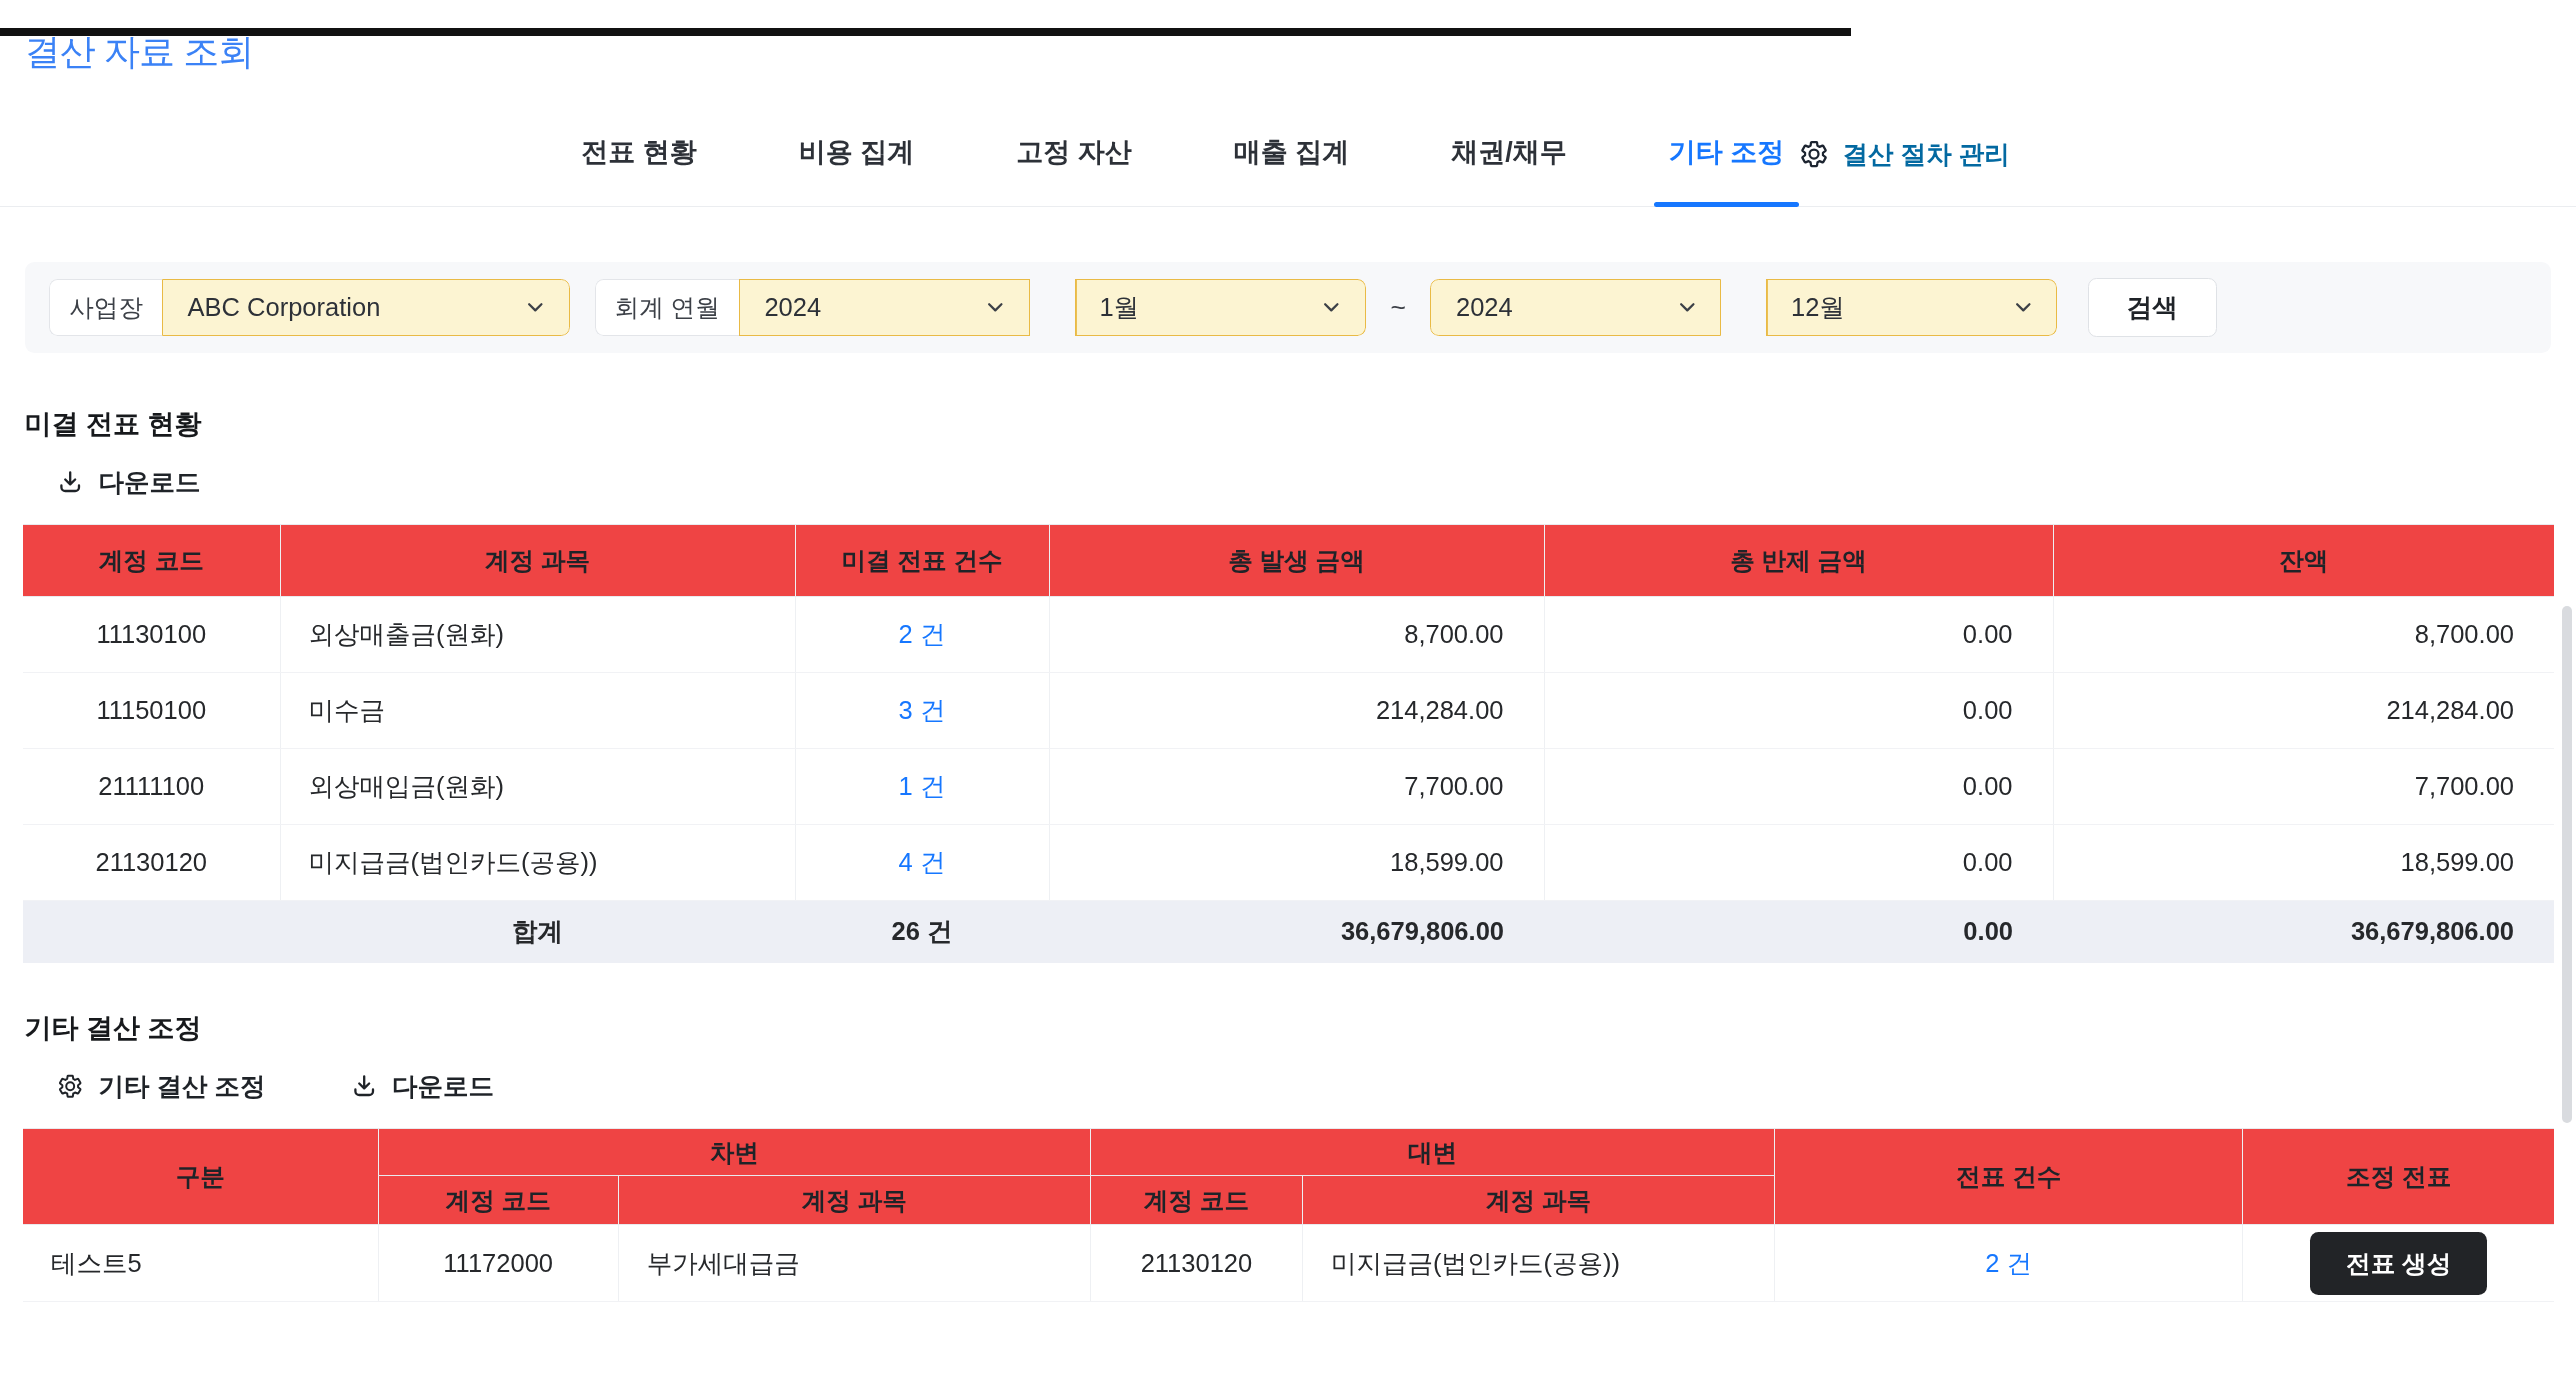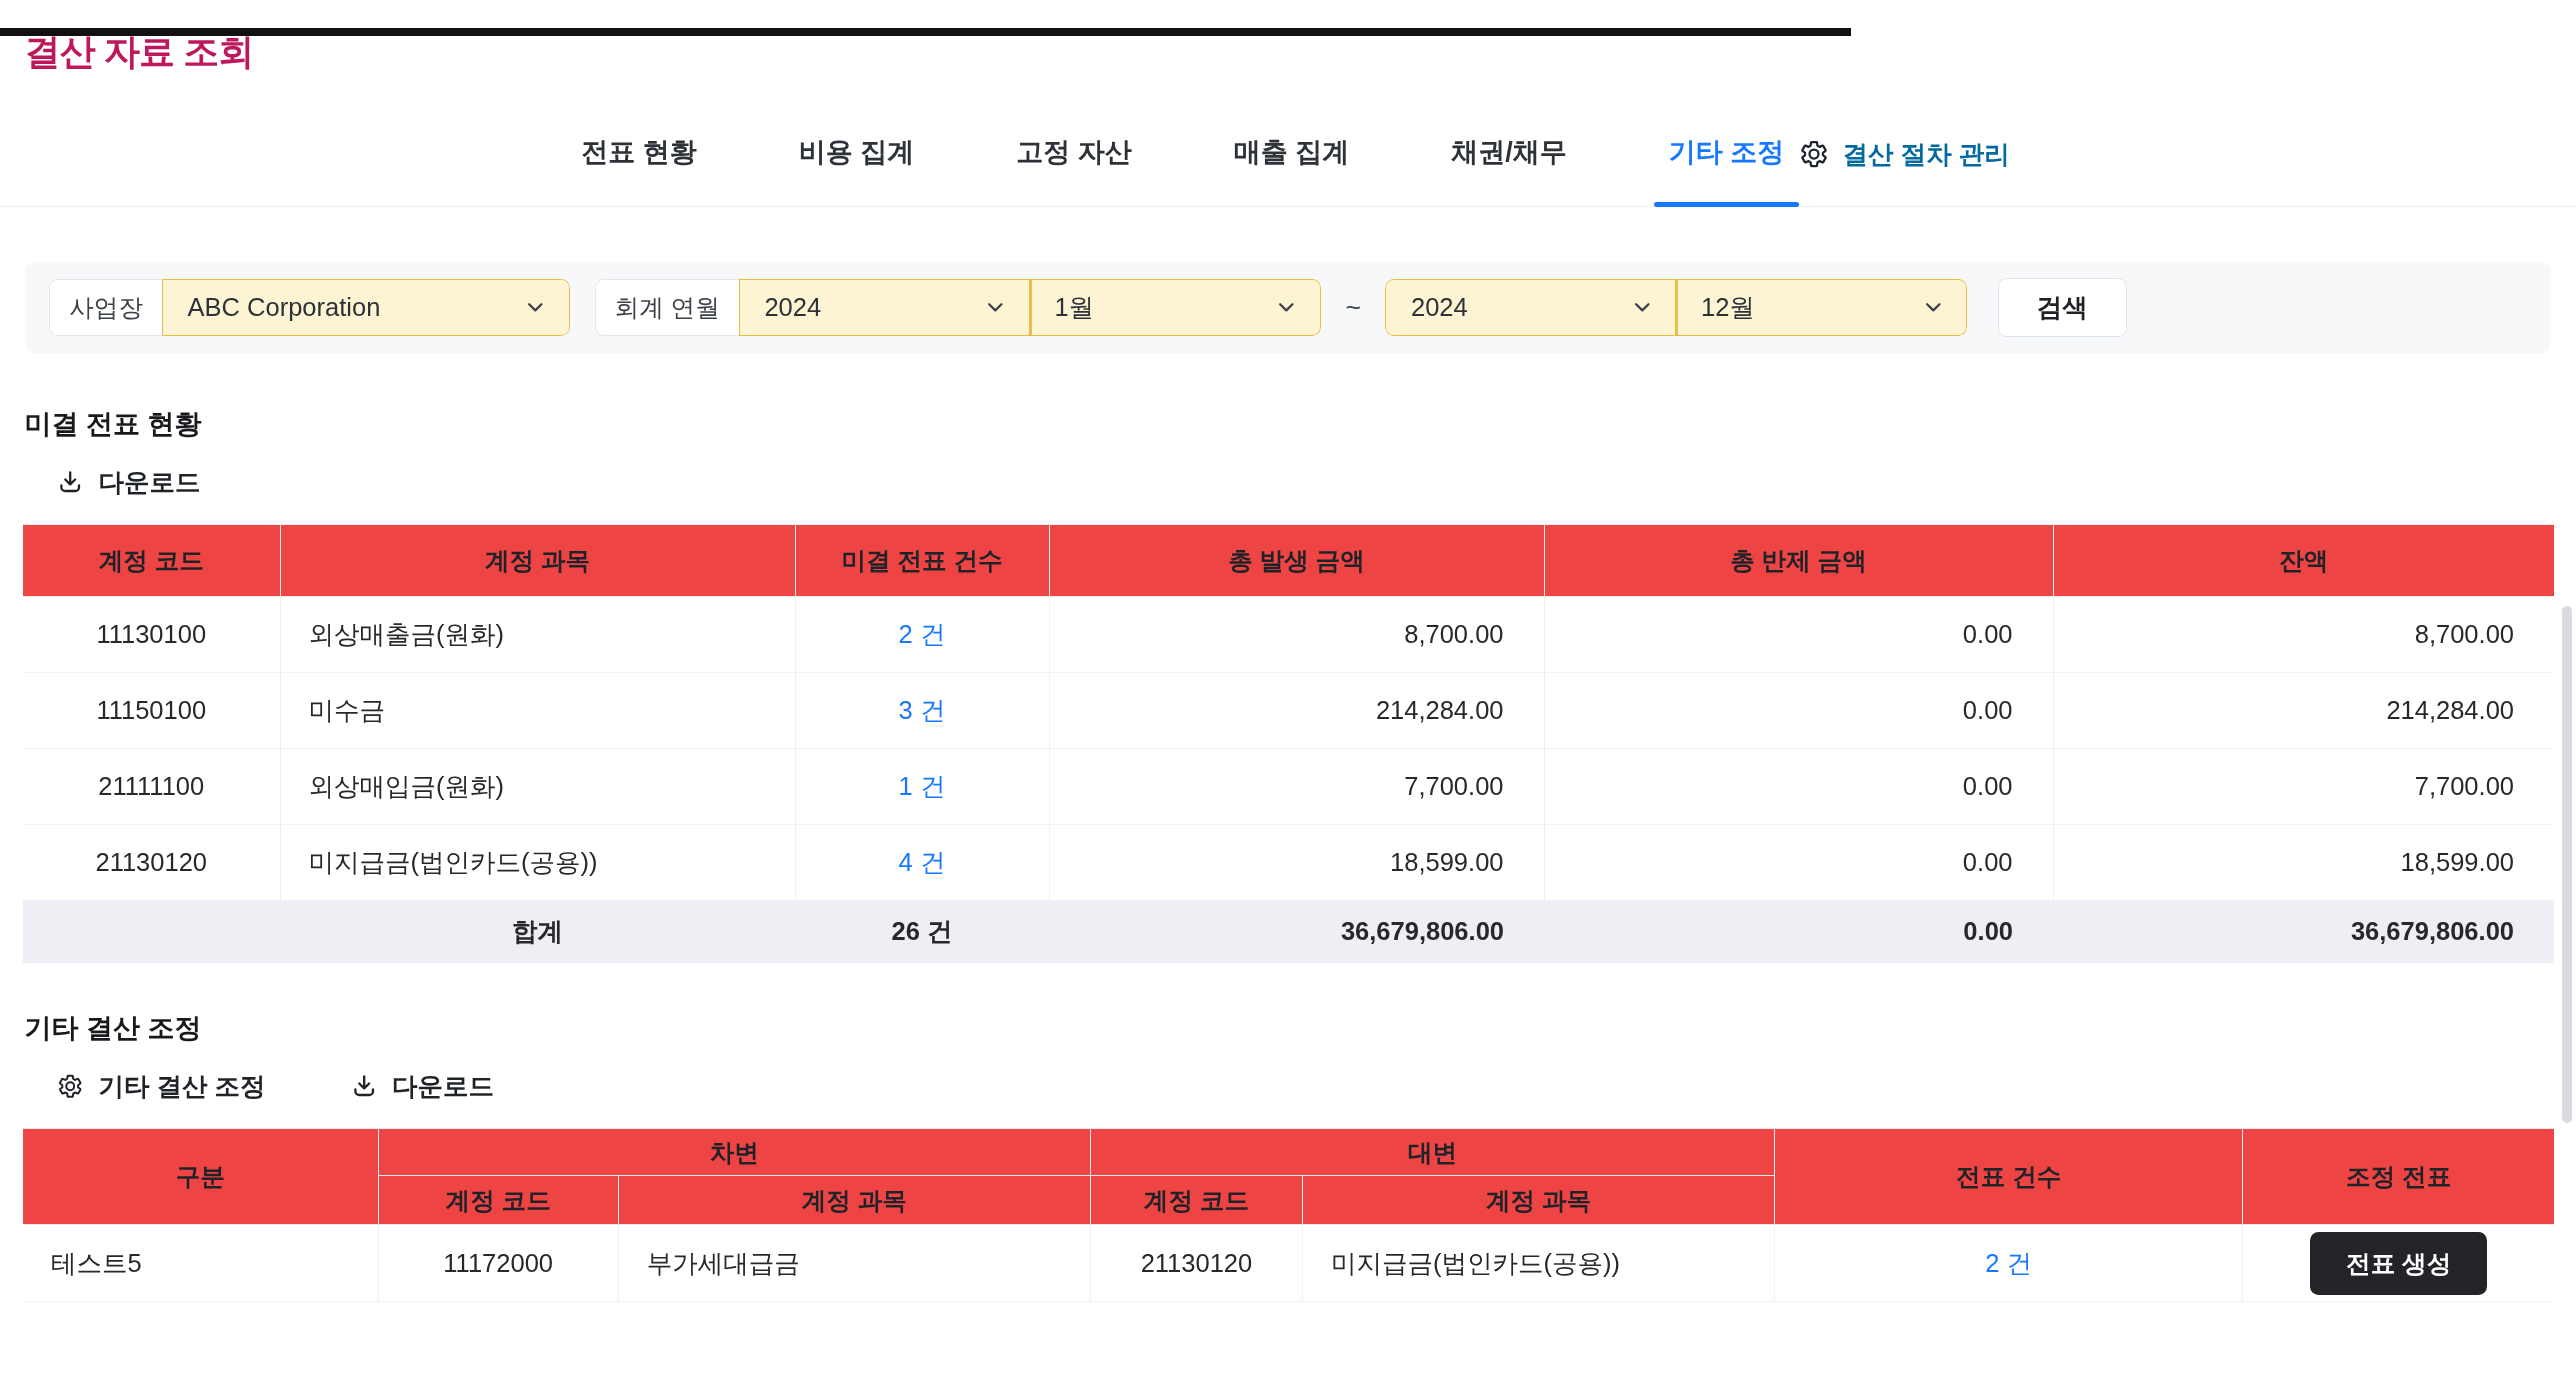--- a/index.html
+++ b/index.html
@@ -1,21 +1,21 @@
 <!DOCTYPE html>
 <html style="font-size:15px"><head>
 <meta charset="utf-8">
 <style>
   * { margin:0; padding:0; box-sizing:border-box; }
   html,body { width:2576px; height:1388px; overflow:hidden; background:#ffffff;
     font-family:"Liberation Sans","DejaVu Sans",sans-serif; color:#26282b; }
   .top-bar { position:absolute; left:0; top:0; width:1851px; height:7.6px; background:#111; }
 
   .page { position:relative; width:2576px; height:1388px; }
-  .page-title { margin:28px 0 0 24.6px; font-size:36px; font-weight:bold; color:#be185d; letter-spacing:-0.9px; }
+  .page-title { margin:28px 0 0 24.6px; font-size:36px; font-weight:normal; color:#3b82f6; letter-spacing:-0.9px; }
 
   
   .tabs-row { margin-top:49px; padding:0 26.4px; display:flex; justify-content:center; align-items:flex-end;
     border-bottom:1.9px solid #ebedf0; }
   .tabs { display:flex; gap:72px; }
   .tab { font-size:27px; font-weight:bold; color:#2d3138; padding:7.6px 15px 36px 15px; cursor:pointer; position:relative; }
   .tab.active { color:#1677ff; }
   .tab.active::after { content:""; position:absolute; left:0; right:0; bottom:-1.9px; height:5.7px; background:#1677ff; border-radius:2.8px; }
   .manage-btn { display:flex; align-items:center; gap:13.2px; font-size:25.5px; font-weight:bold; color:#0369a1; padding-bottom:34px; cursor:pointer; }
   .manage-btn svg { width:30px; height:30px; }
@@ -24,21 +24,21 @@
   .filter-bar { margin:55px 24.6px 0 24.6px; height:91px; background:#f7f8fa; border-radius:9.4px;
     display:flex; align-items:center; padding:0 24.6px; gap:24.6px; }
   .fgroup { display:flex; height:57px; border-radius:8.5px; overflow:hidden; }
   .flabel { display:flex; align-items:center; padding:0 19px; background:#ffffff; border:0.9px solid #e3e5e9;
     border-right:none; border-radius:8.5px 0 0 8.5px; font-size:24.6px; color:#3c4047; }
   .fselect { display:flex; align-items:center; justify-content:space-between; gap:2px; padding:0 21px 0 24.6px;
     background:#fcf4d2; border:1.9px solid #e9ba45; font-size:25.5px; color:#2d3138; cursor:pointer;text-align:center; }
   .fselect.first { border-radius:8.5px 0 0 8.5px; }
   .fselect.last { border-radius:0 8.5px 8.5px 0; }
   .fselect.only-right { border-radius:0 8.5px 8.5px 0; }
-  .fselect + .fselect { border-left:none; box-shadow:inset 1.9px 0 0 #e9ba45; }
+  .fselect + .fselect { border-left:none; box-shadow:inset 1.9px 0 0 #e9ba45;margin-left:45px; }
   .fselect svg { width:24.6px; height:24.6px; flex:none; }
   .w-site { width:408px; }
   .w-year { width:291px; }
   .w-month { width:291px; }
   .tilde { font-size:26.4px; color:#3c4047; }
   .search-btn { height:59px; padding:0 38px; background:#ffffff; border:0.9px solid #dfe2e6; border-radius:8.5px;
     font-size:25.5px; font-weight:bold; color:#1f2328; cursor:pointer; margin-left:5.7px; }
 
   
   .section-title { margin:53px 0 0 24.6px; font-size:27px; font-weight:bold; color:#17191c; }

